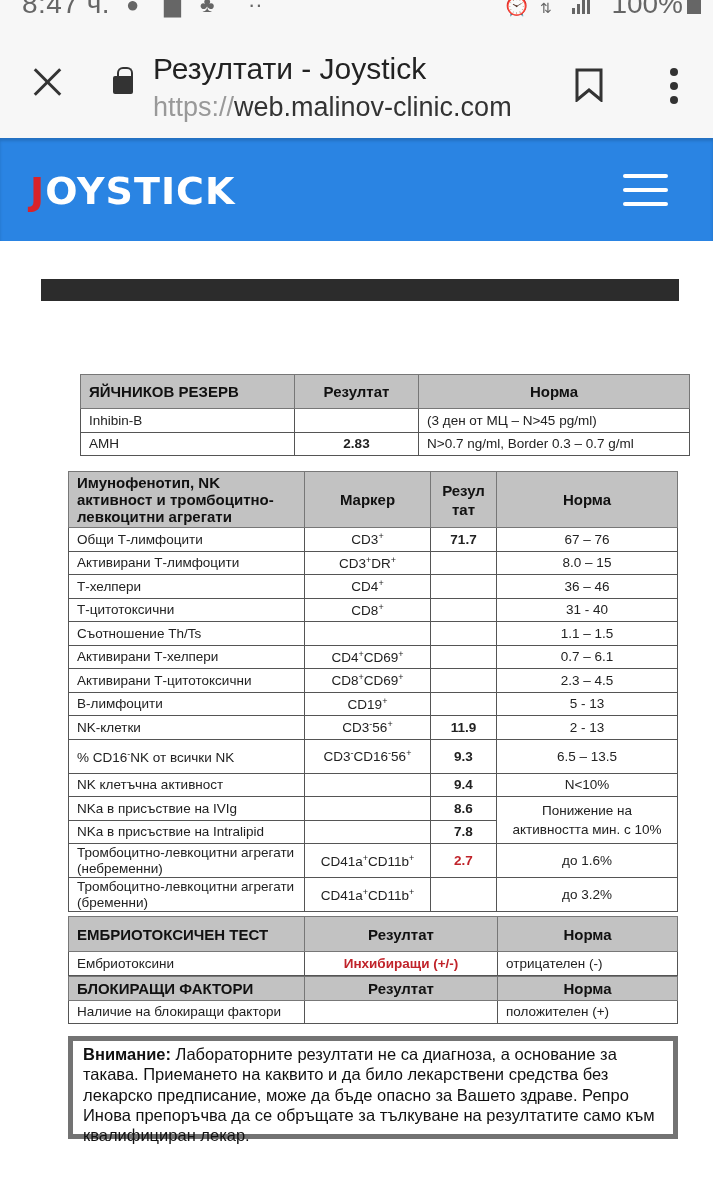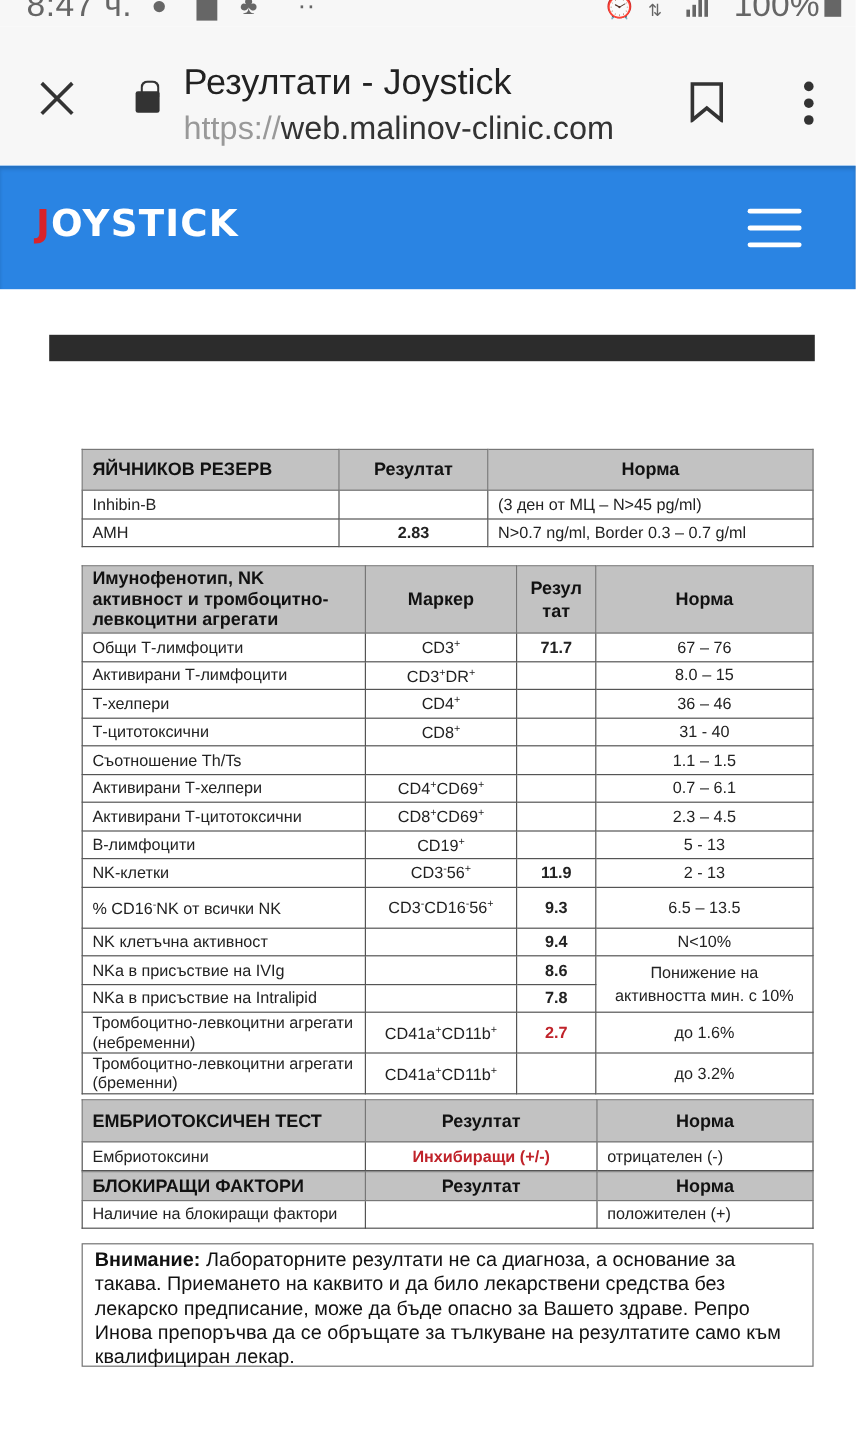--- a/index.html
+++ b/index.html
@@ -44,21 +44,21 @@
   .bookmark { position: absolute; left: 575px; top: 46px; width: 28px; height: 34px; cursor: pointer; }
   .kebab { position: absolute; left: 664px; top: 44px; width: 20px; height: 40px; cursor: pointer; }
   .kebab span { position: absolute; left: 6px; width: 8px; height: 8px; border-radius: 4px; background: #333; }
 
   
   .siteheader {
     position: absolute; top: 138px; left: 0; width: 713px; height: 103px;
     background: #2a84e3;
     box-shadow: inset 0 3px 3px rgba(0,0,0,0.15);
   }
-  .logo { position: absolute; left: 30px; top: 31px; font-size: 31px; font-weight: bold; color: #fff; letter-spacing: 1px; font-family: "DejaVu Sans", sans-serif; }
+  .logo { position: absolute; left: 30px; top: 31px; font-size: 38px; font-weight: bold; color: #fff; letter-spacing: 1px; font-family: "DejaVu Sans", sans-serif; }
   .logo .j { color: #d8232a; }
   .hamburger { position: absolute; left: 623px; top: 36px; width: 45px; height: 32px; cursor: pointer; }
   .hamburger span { position: absolute; left: 0; width: 45px; height: 4px; background: #fff; border-radius: 2px; }
 
   .darkbar { position: absolute; left: 41px; top: 279px; width: 638px; height: 22px; background: #2c2c2c; }
 
   
   table.lab {
     position: absolute; left: 68px; border-collapse: collapse;
     font-family: "Liberation Sans", sans-serif; font-size: 13.5px; color: #222;
@@ -71,21 +71,21 @@
     text-align: center; border-color: #777;
   }
   table.lab th.left { text-align: left; }
   table.lab td.c { text-align: center; }
   table.lab td.b { font-weight: bold; }
   .red { color: #c0232a; margin-left: 11px; }
   sup { font-size: 9px; vertical-align: 5px; }
 
   .notice {
     position: absolute; left: 68px; top: 1036px; width: 610px; height: 103px;
-    border: 1px solid #737373; padding: 3px 10px;
+    border: 5px solid #737373; padding: 3px 10px;
     font-size: 16.5px; line-height: 20.3px; color: #111;
   }
   .notice b { font-weight: bold; }
 </style>
 </head>
 <body>
 
 <div class="statusbar">
   <span class="time">8:47 ч.</span>
   <span class="sicon" style="left:126px">●</span>
@@ -127,21 +127,21 @@
   </div>
   <div class="hamburger">
     <span style="top:0"></span>
       <span style="top:14px"></span>
       <span style="top:28px"></span>
   </div>
 </div>
 
 <div class="darkbar"></div>
 
-<table class="lab" id="t-ovarian" style="top:374px;width:610px;">
+<table class="lab" id="t-ovarian" style="top:374px;width:610px;margin-left:12px;">
   <colgroup>
       <col style="width:214px">
       <col style="width:124px">
       <col>
     </colgroup>
   <thead>
     <tr style="height:34px">
       <th class="left">ЯЙЧНИКОВ РЕЗЕРВ</th>
       <th>Резултат</th>
       <th>Норма</th>

